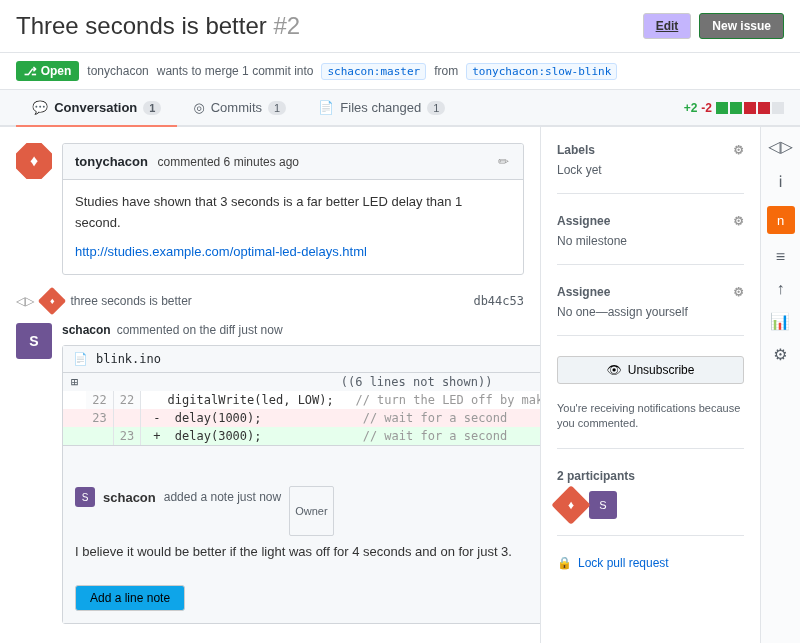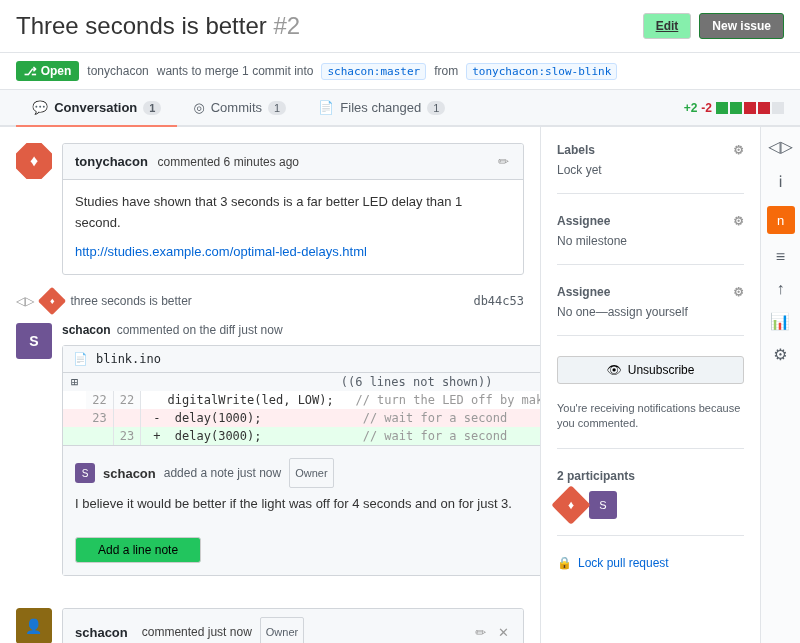--- a/index.html
+++ b/index.html
@@ -6,21 +6,21 @@
     body { font-family: -apple-system, BlinkMacSystemFont, "Segoe UI", Helvetica, Arial, sans-serif; font-size: 13px; color: #333; background: #f5f5f5; }
 
     .page-wrapper { display: flex; flex-direction: column; width: 800px; min-height: 643px; background: #fff; }
 
     
     .page-header { padding: 12px 16px; border-bottom: 1px solid #e1e4e8; background: #fff; display: flex; align-items: center; justify-content: space-between; }
     .page-title { font-size: 24px; font-weight: 300; color: #333; }
     .page-title .issue-number { color: #999; font-weight: 300; }
     .header-actions { display: flex; gap: 8px; }
     .btn { padding: 5px 12px; border-radius: 3px; font-size: 12px; font-weight: 600; cursor: pointer; border: 1px solid; }
-    .btn-default { background: #86efac; border-color: #ccc; color: #333; text-decoration: underline; }
+    .btn-default { background: #c4b5fd; border-color: #ccc; color: #333; text-decoration: underline; }
     .btn-success { background: #737373; border-color: #1e7e34; color: #fff; }
 
     
     .pr-meta { padding: 8px 16px; background: #fff; border-bottom: 1px solid #e1e4e8; display: flex; align-items: center; gap: 8px; font-size: 12px; color: #586069; }
     .badge-open { background: #28a745; color: #fff; padding: 3px 8px; border-radius: 3px; font-size: 12px; font-weight: 600; display: flex; align-items: center; gap: 4px; }
     .badge-open .merge-icon { font-size: 11px; }
     .code-ref { background: #f1f8ff; border: 1px solid #c8e1ff; color: #0366d6; padding: 1px 5px; border-radius: 3px; font-family: monospace; font-size: 11px; }
 
     
     .tab-bar { display: flex; align-items: center; padding: 0 16px; border-bottom: 2px solid #e1e4e8; background: #f6f8fa; }
@@ -68,23 +68,23 @@
     .diff-table tr.context-dots td { background: #f6f8fa; color: #586069; text-align: center; }
     .diff-table tr.deleted td { background: #ffeef0; }
     .diff-table tr.deleted .line-num { background: #ffeef0; }
     .diff-table tr.added td { background: #e6ffed; }
     .diff-table tr.added .line-num { background: #e6ffed; }
     .diff-table .expand-icon { text-align: center; background: #f6f8fa; }
     .diff-comment-block { border-top: 1px solid #d1d5da; }
     .diff-comment-inner { background: #f6f8fa; padding: 12px; }
     .diff-comment-header { display: flex; align-items: center; justify-content: space-between; margin-bottom: 6px; }
     .diff-comment-author-area { display: flex; align-items: center; gap: 8px; }
-    .owner-badge { border: 1px solid #d1d5da; padding: 8px 5px; border-radius: 2px; font-size: 11px; color: #586069; }
+    .owner-badge { border: 1px solid #d1d5da; padding: 18px 5px; border-radius: 2px; font-size: 11px; color: #586069; margin-top: 28px; }
     .diff-comment-content { font-size: 13px; line-height: 1.6; font-family: -apple-system, BlinkMacSystemFont, "Segoe UI", Helvetica, Arial, sans-serif; }
-    .add-line-note-btn { margin-top: 10px; padding: 5px 22px; border: 1px solid #ccc; border-radius: 3px; background: #22c55e; font-size: 12px; cursor: pointer; }
+    .add-line-note-btn { margin-top: 10px; padding: 5px 14px; border: 1px solid #ccc; border-radius: 3px; background: #0ea5e9; font-size: 12px; cursor: pointer; }
     .small-avatar-diamond { width: 20px; height: 20px; background: #e05d44; transform: rotate(45deg); border-radius: 2px; display: flex; align-items: center; justify-content: center; }
     .small-avatar-diamond-inner { transform: rotate(-45deg); color: #fff; font-size: 9px; font-weight: bold; }
     .small-avatar-img { width: 20px; height: 20px; border-radius: 3px; background: #6e5494; display: flex; align-items: center; justify-content: center; color: #fff; font-size: 10px; }
 
     
     .sidebar-section { margin-bottom: 20px; padding-bottom: 16px; border-bottom: 1px solid #e1e4e8; }
     .sidebar-section:last-child { border-bottom: none; }
     .sidebar-title { font-size: 12px; font-weight: 600; color: #586069; display: flex; align-items: center; justify-content: space-between; margin-bottom: 6px; }
     .sidebar-gear { color: #999; cursor: pointer; }
     .sidebar-value { font-size: 12px; color: #586069; }

